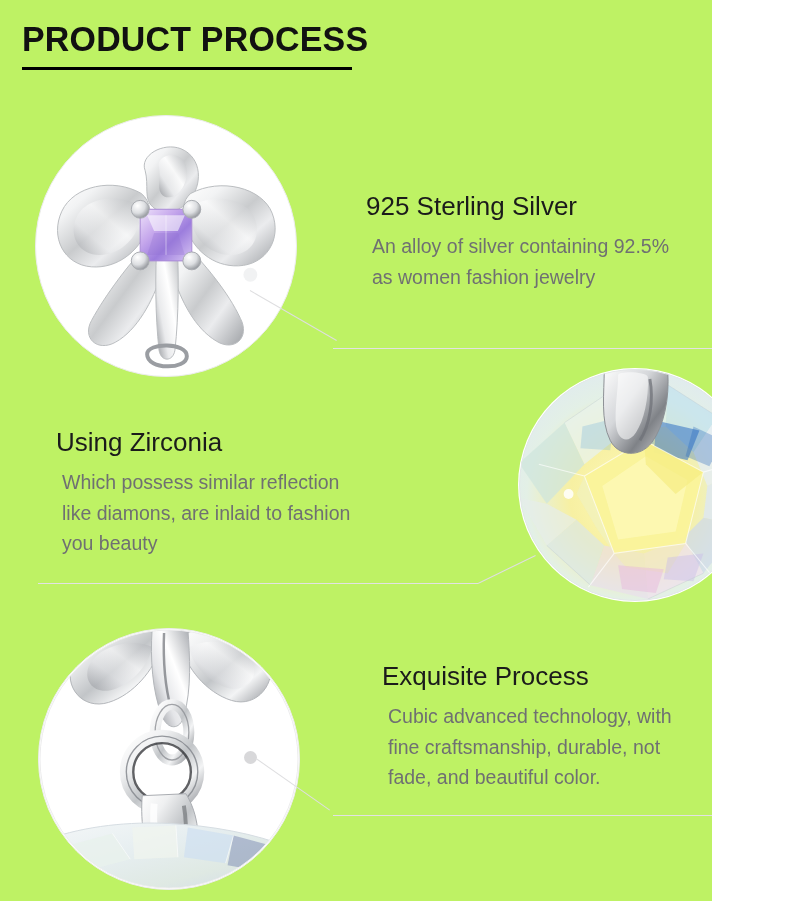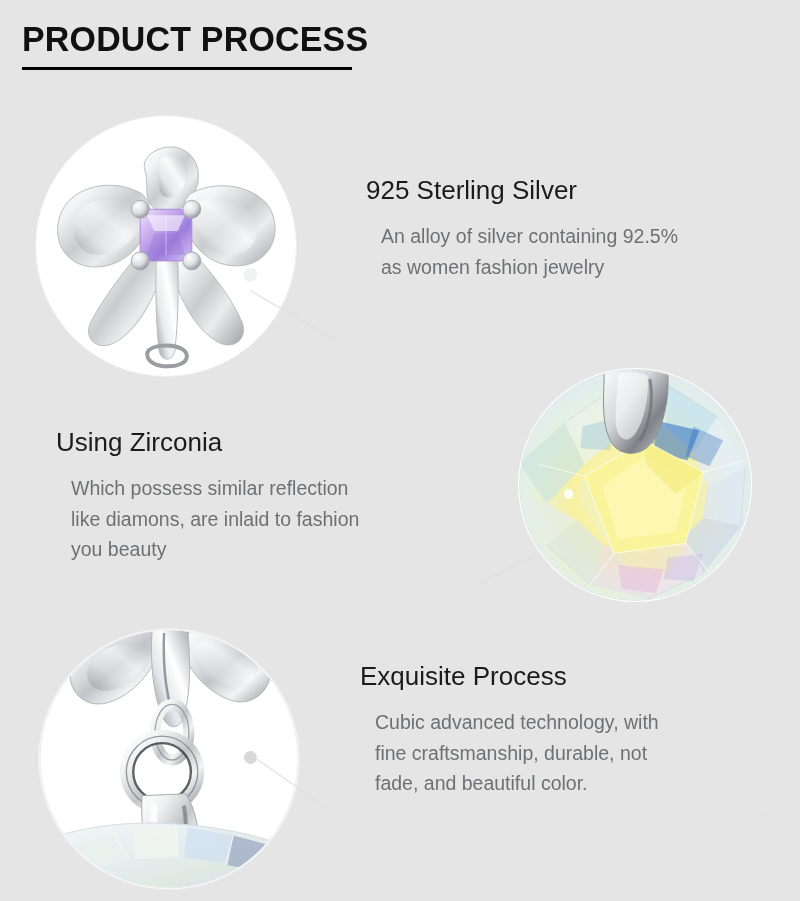--- a/index.html
+++ b/index.html
@@ -6,23 +6,23 @@
     margin: 0;
     padding: 0;
     background: #ffffff;
   }
   body {
     font-family: "Liberation Sans", "DejaVu Sans", sans-serif;
     -webkit-font-smoothing: antialiased;
   }
   #page {
     position: relative;
-    width: 800px;
+    width: 712px;
     height: 901px;
-    background: #e5e5e5;
+    background: #bef264;
     overflow: hidden;
   }
 
   
   .page-title {
     position: absolute;
     left: 22px;
     top: 21px;
     font-size: 35px;
     font-weight: 700;
@@ -50,27 +50,27 @@
     color: #1b1b1b;
     line-height: 1.15;
     white-space: nowrap;
     margin: 0 0 9px 0;
   }
   .block-body {
     font-size: 19.5px;
     font-weight: 400;
     color: #6f7072;
     line-height: 1.58;
-    margin: 15px;
+    margin: 6px;
   }
   .block-body div { white-space: nowrap; }
 
-  #block-silver  { left: 366px; top: 176px; }
+  #block-silver  { left: 366px; top: 192px; }
   #block-zirconia{ left: 56px;  top: 428px; }
-  #block-process { left: 360px; top: 662px; }
+  #block-process { left: 382px; top: 662px; }
 
   
   .divider {
     position: absolute;
     height: 1px;
     background: #e2e2e4;
   }
   #divider-silver   { left: 333px; top: 348px; width: 432px; }
   #divider-zirconia { left: 38px;  top: 583px; width: 440px; }
   #divider-process  { left: 333px; top: 815px; width: 432px; }

